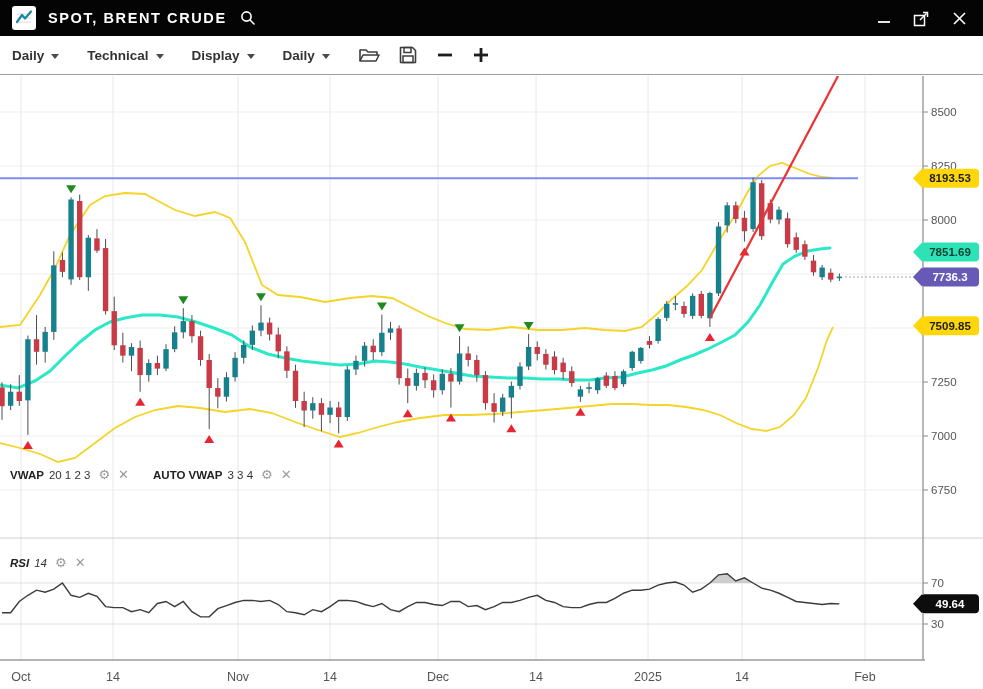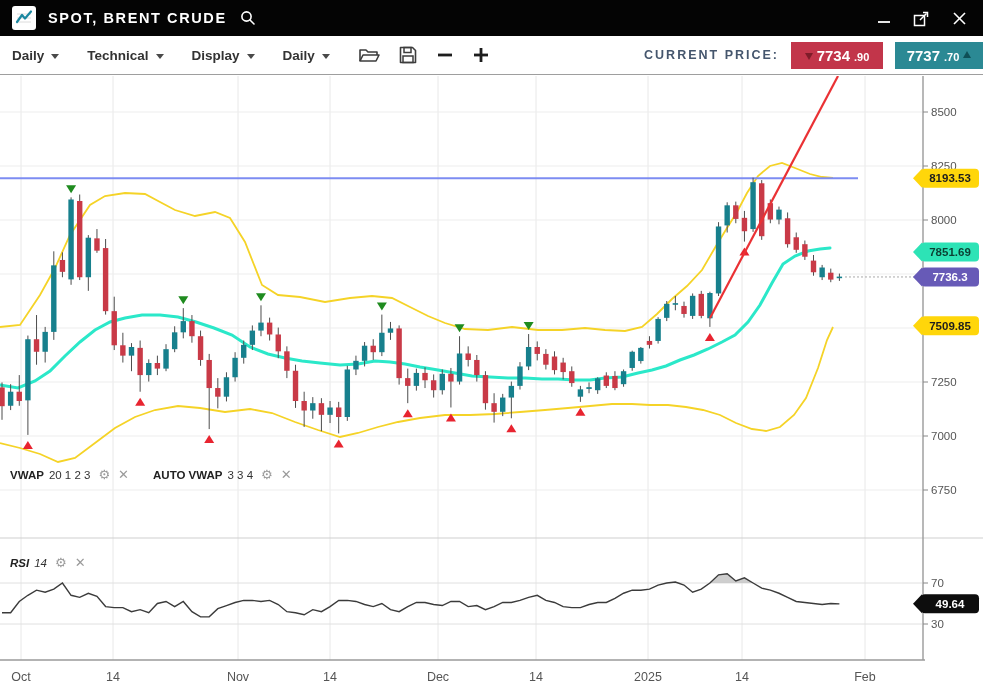--- a/index.html
+++ b/index.html
@@ -113,33 +113,20 @@
       <svg width="18" height="18" viewBox="0 0 18 18">
         <line x1="2" y1="9" x2="16" y2="9" stroke="#1d1d1d" stroke-width="2.8"></line>
       </svg>
     </span>
     <span class="tool-icon">
       <svg width="18" height="18" viewBox="0 0 18 18">
         <line x1="2" y1="9" x2="16" y2="9" stroke="#1d1d1d" stroke-width="2.8"></line>
         <line x1="9" y1="2" x2="9" y2="16" stroke="#1d1d1d" stroke-width="2.8"></line>
       </svg>
     </span>
-    <div class="price-group">
-      <span class="cp-label">CURRENT PRICE:</span>
-      <div class="price-badge badge-bid" id="bid-badge" style="background: rgb(194, 53, 74);">
-        <span class="arr-down"></span>
-        <span>7734</span>
-          <span class="dec">.90</span>
-      </div>
-      <div class="price-badge badge-ask" id="ask-badge" style="background: rgb(43, 137, 148);">
-        <span>7737</span>
-          <span class="dec">.70</span>
-        <span class="arr-up"></span>
-      </div>
-    </div>
   </div>
 
   <div class="chart-wrap">
     <svg id="chart" width="983" height="613" viewBox="0 76 983 613">
         <defs>
           <clipPath id="mainClip">
             <rect x="0" y="76" width="922" height="459"></rect>
           </clipPath>
           <clipPath id="rsiClip">
             <rect x="0" y="541" width="922" height="119"></rect>

